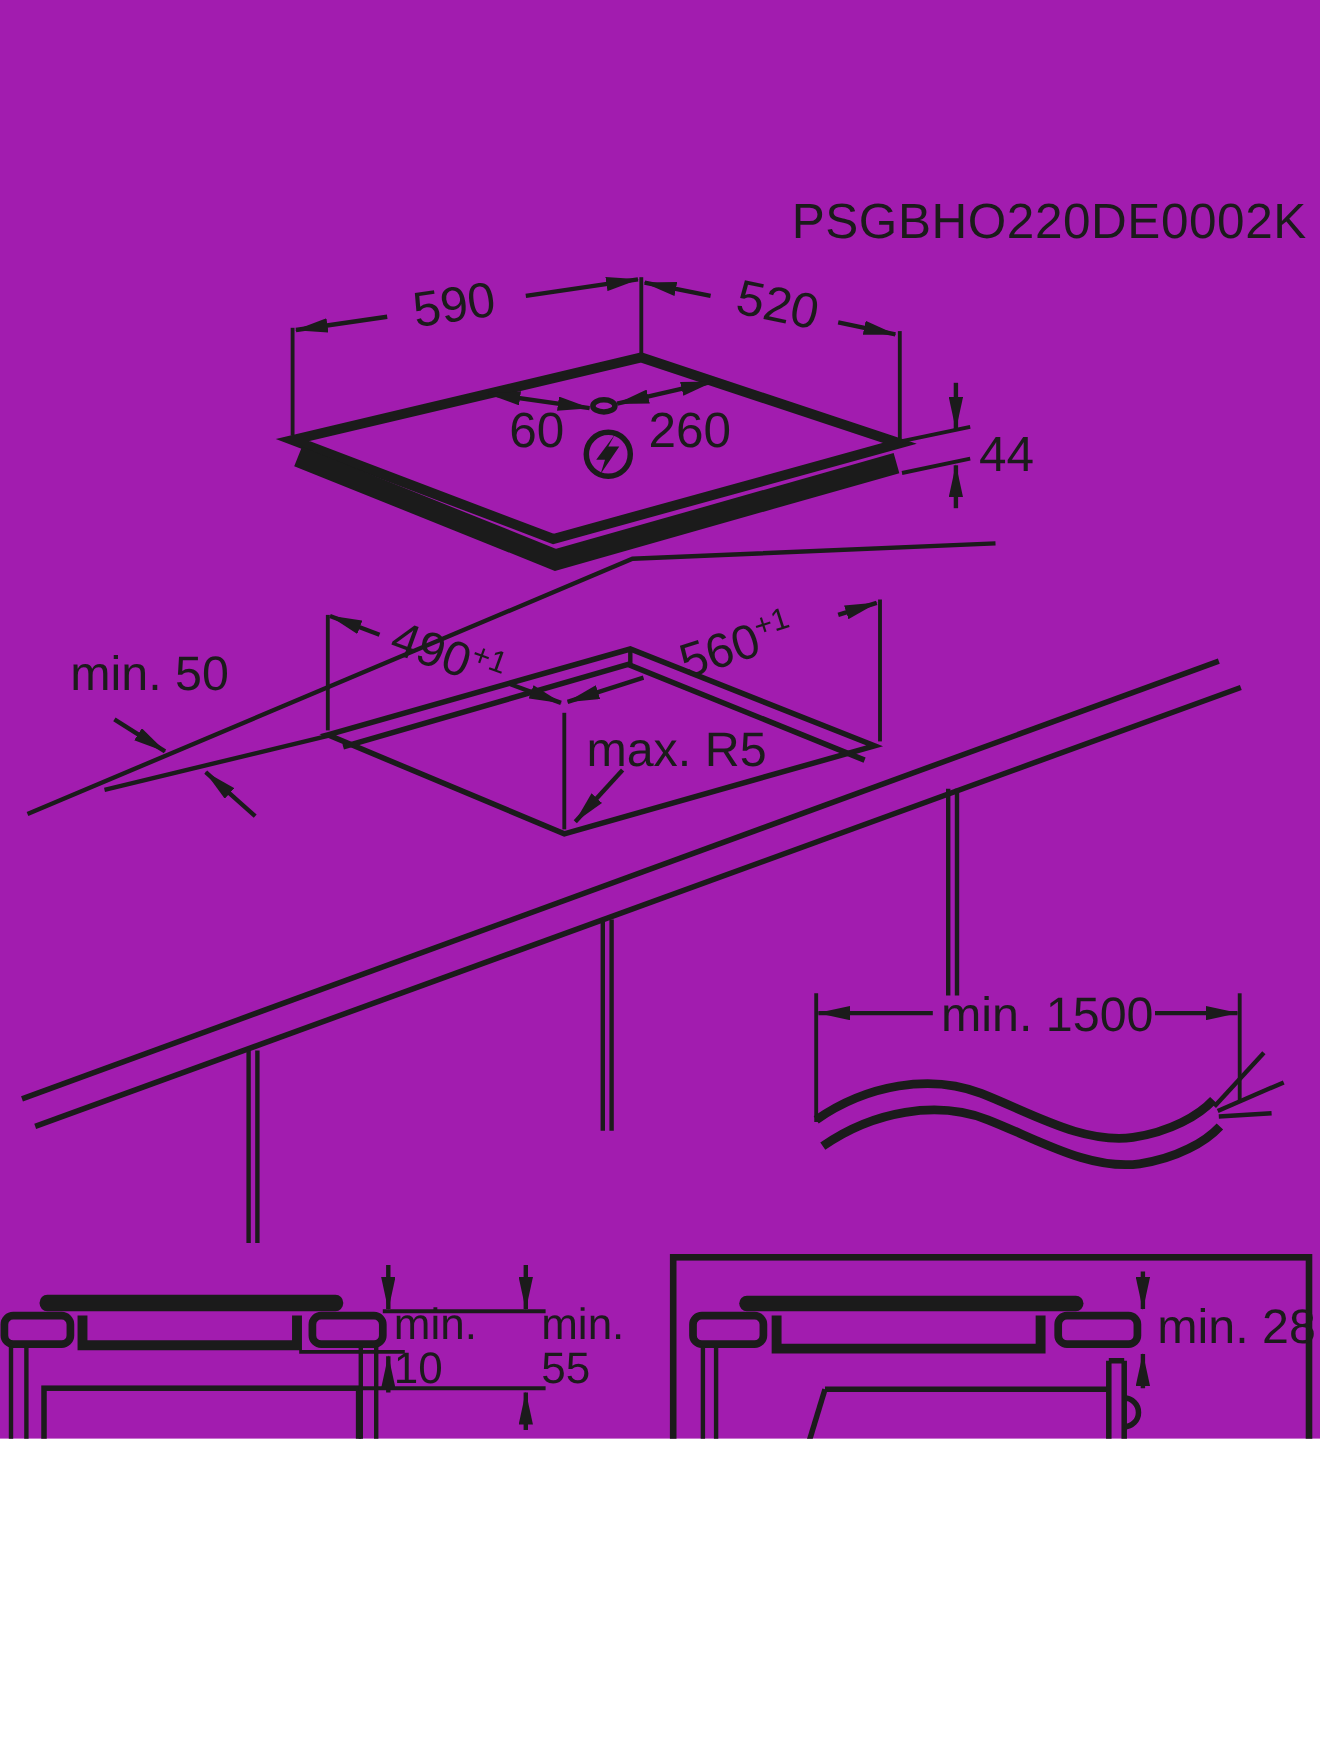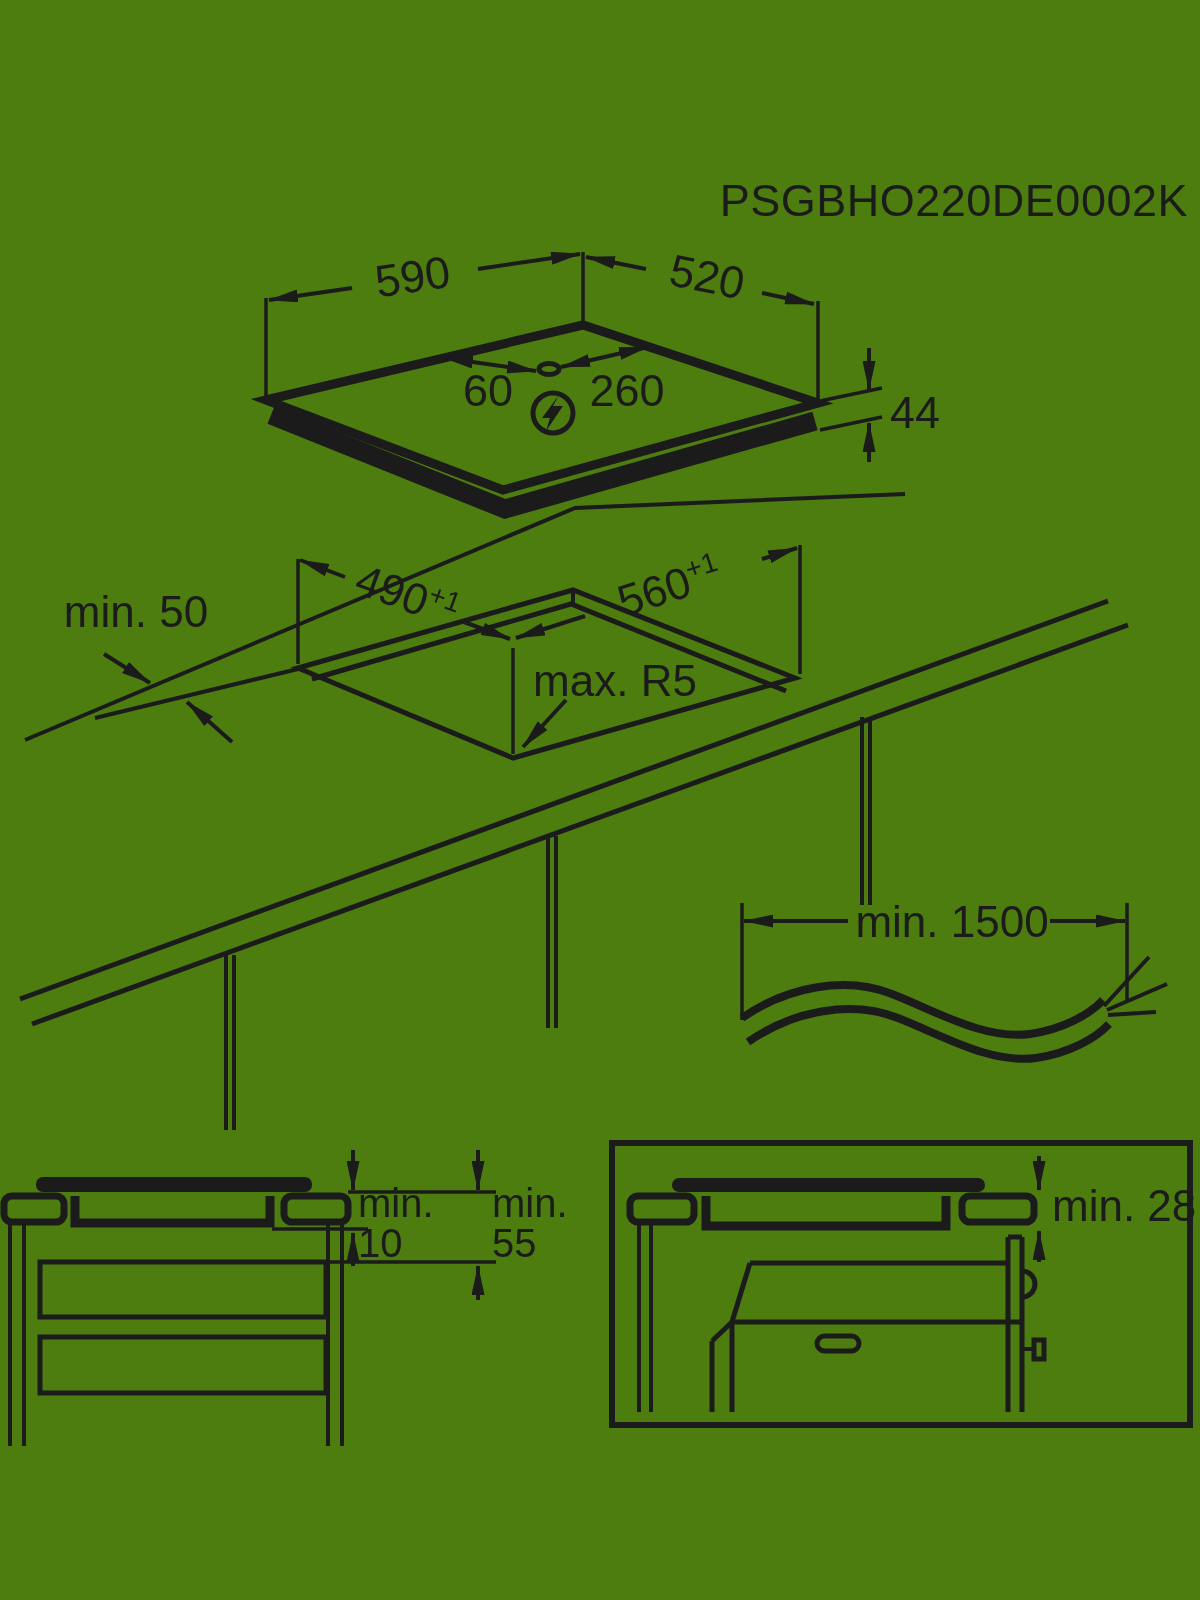--- a/index.html
+++ b/index.html
@@ -1,16 +1,16 @@
 <!DOCTYPE html>
 <html><head>
 <meta charset="utf-8">
 <style>
   html,body{margin:0;padding:0;background:#ffffff;}
-  .stage{width:1200px;height:1600px;position:relative;background:#4d7c0f;}
+  .stage{width:1200px;height:1308px;position:relative;background:#a21caf;}
   svg{display:block;}
   .thin{stroke:#1b1b1b;stroke-width:4;fill:none;}
   .hair{stroke:#1b1b1b;stroke-width:3.5;fill:none;}
   .med{stroke:#1b1b1b;stroke-width:5;fill:none;}
   .bold7{stroke:#1b1b1b;stroke-width:7;fill:none;}
   .thick{stroke:#1b1b1b;stroke-width:9;fill:none;stroke-linejoin:miter;}
   .band{stroke:#1b1b1b;stroke-width:19;fill:none;stroke-linejoin:miter;}
   .frame{stroke:#1b1b1b;stroke-width:6;fill:none;}
   .cable{stroke:#1b1b1b;stroke-width:8;fill:none;}
   .dim{stroke:#1b1b1b;stroke-width:4;fill:none;}

